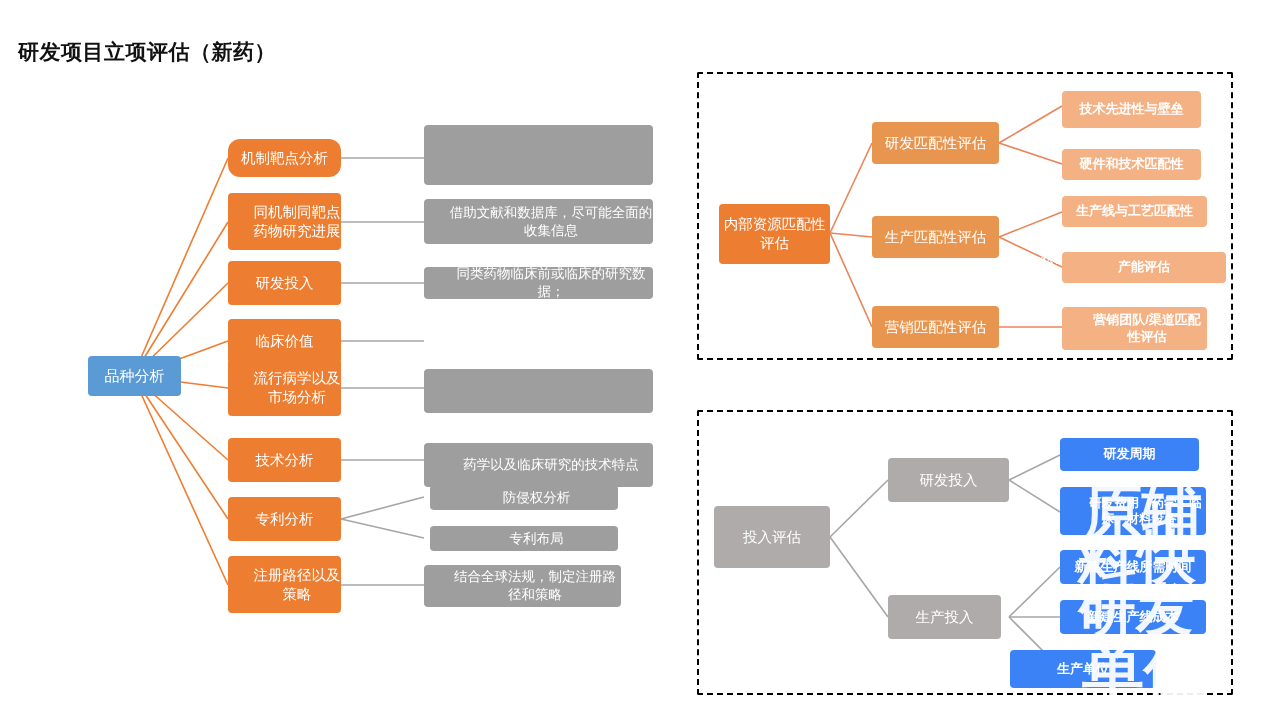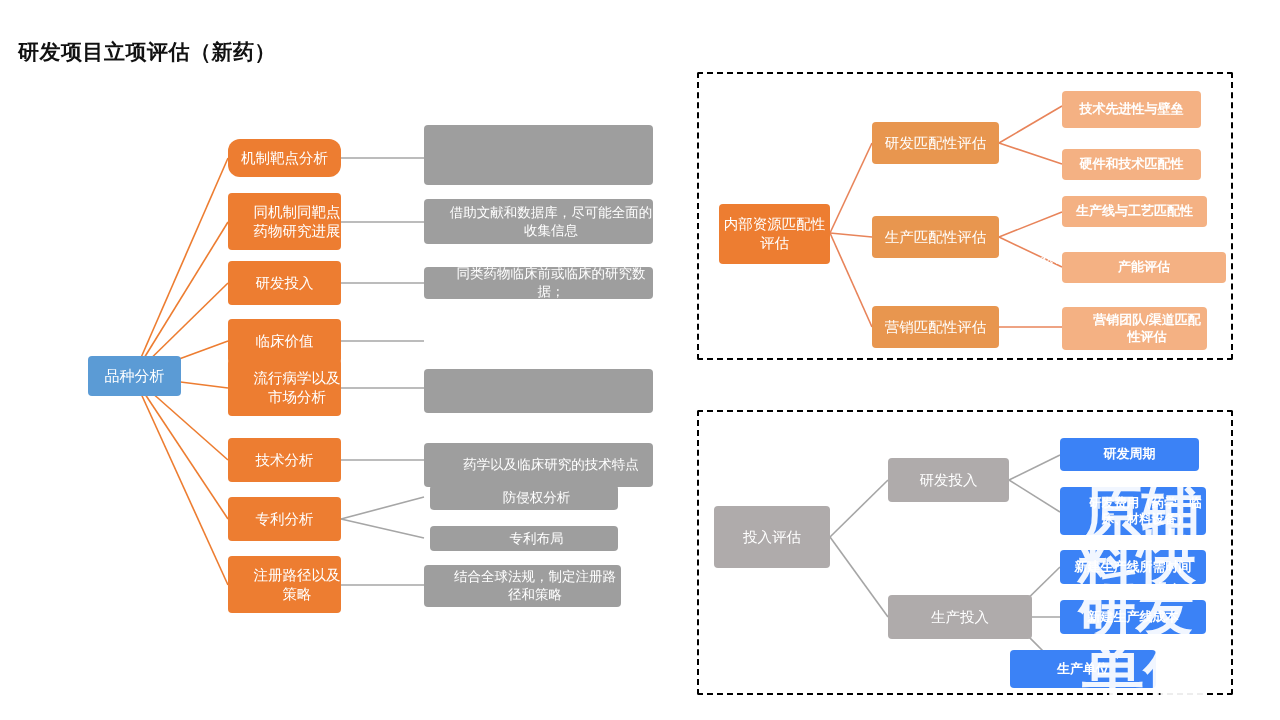--- a/index.html
+++ b/index.html
@@ -199,21 +199,21 @@
 
   <div class="panel" style="left:697px;top:410px;width:536px;height:285px;"></div>
 
   <div class="node gray-mid" style="left:714px;top:506px;width:116px;height:62px;font-size:14.5px;">
     <span class="txt">投入评估</span>
   </div>
 
   <div class="node gray-mid" style="left:888px;top:458px;width:121px;height:44px;font-size:14.5px;">
     <span class="txt">研发投入</span>
   </div>
-  <div class="node gray-mid" style="left:888px;top:595px;width:144px;height:44px;font-size:14.5px;">
+  <div class="node gray-mid" style="left:888px;top:595px;width:113px;height:44px;font-size:14.5px;">
     <span class="txt">生产投入</span>
   </div>
 
   <div class="node gray-lite" style="left:1060px;top:438px;width:139px;height:33px;font-size:13px;">
     <span class="txt">研发周期</span>
   </div>
   <div class="node gray-lite" style="left:1060px;top:550px;width:146px;height:34px;font-size:13px;">
     <span class="txt">新建生产线所需时间</span>
   </div>
   <div class="node gray-lite wrap" style="left:1060px;top:487px;width:146px;height:48px;font-size:12.5px;">

